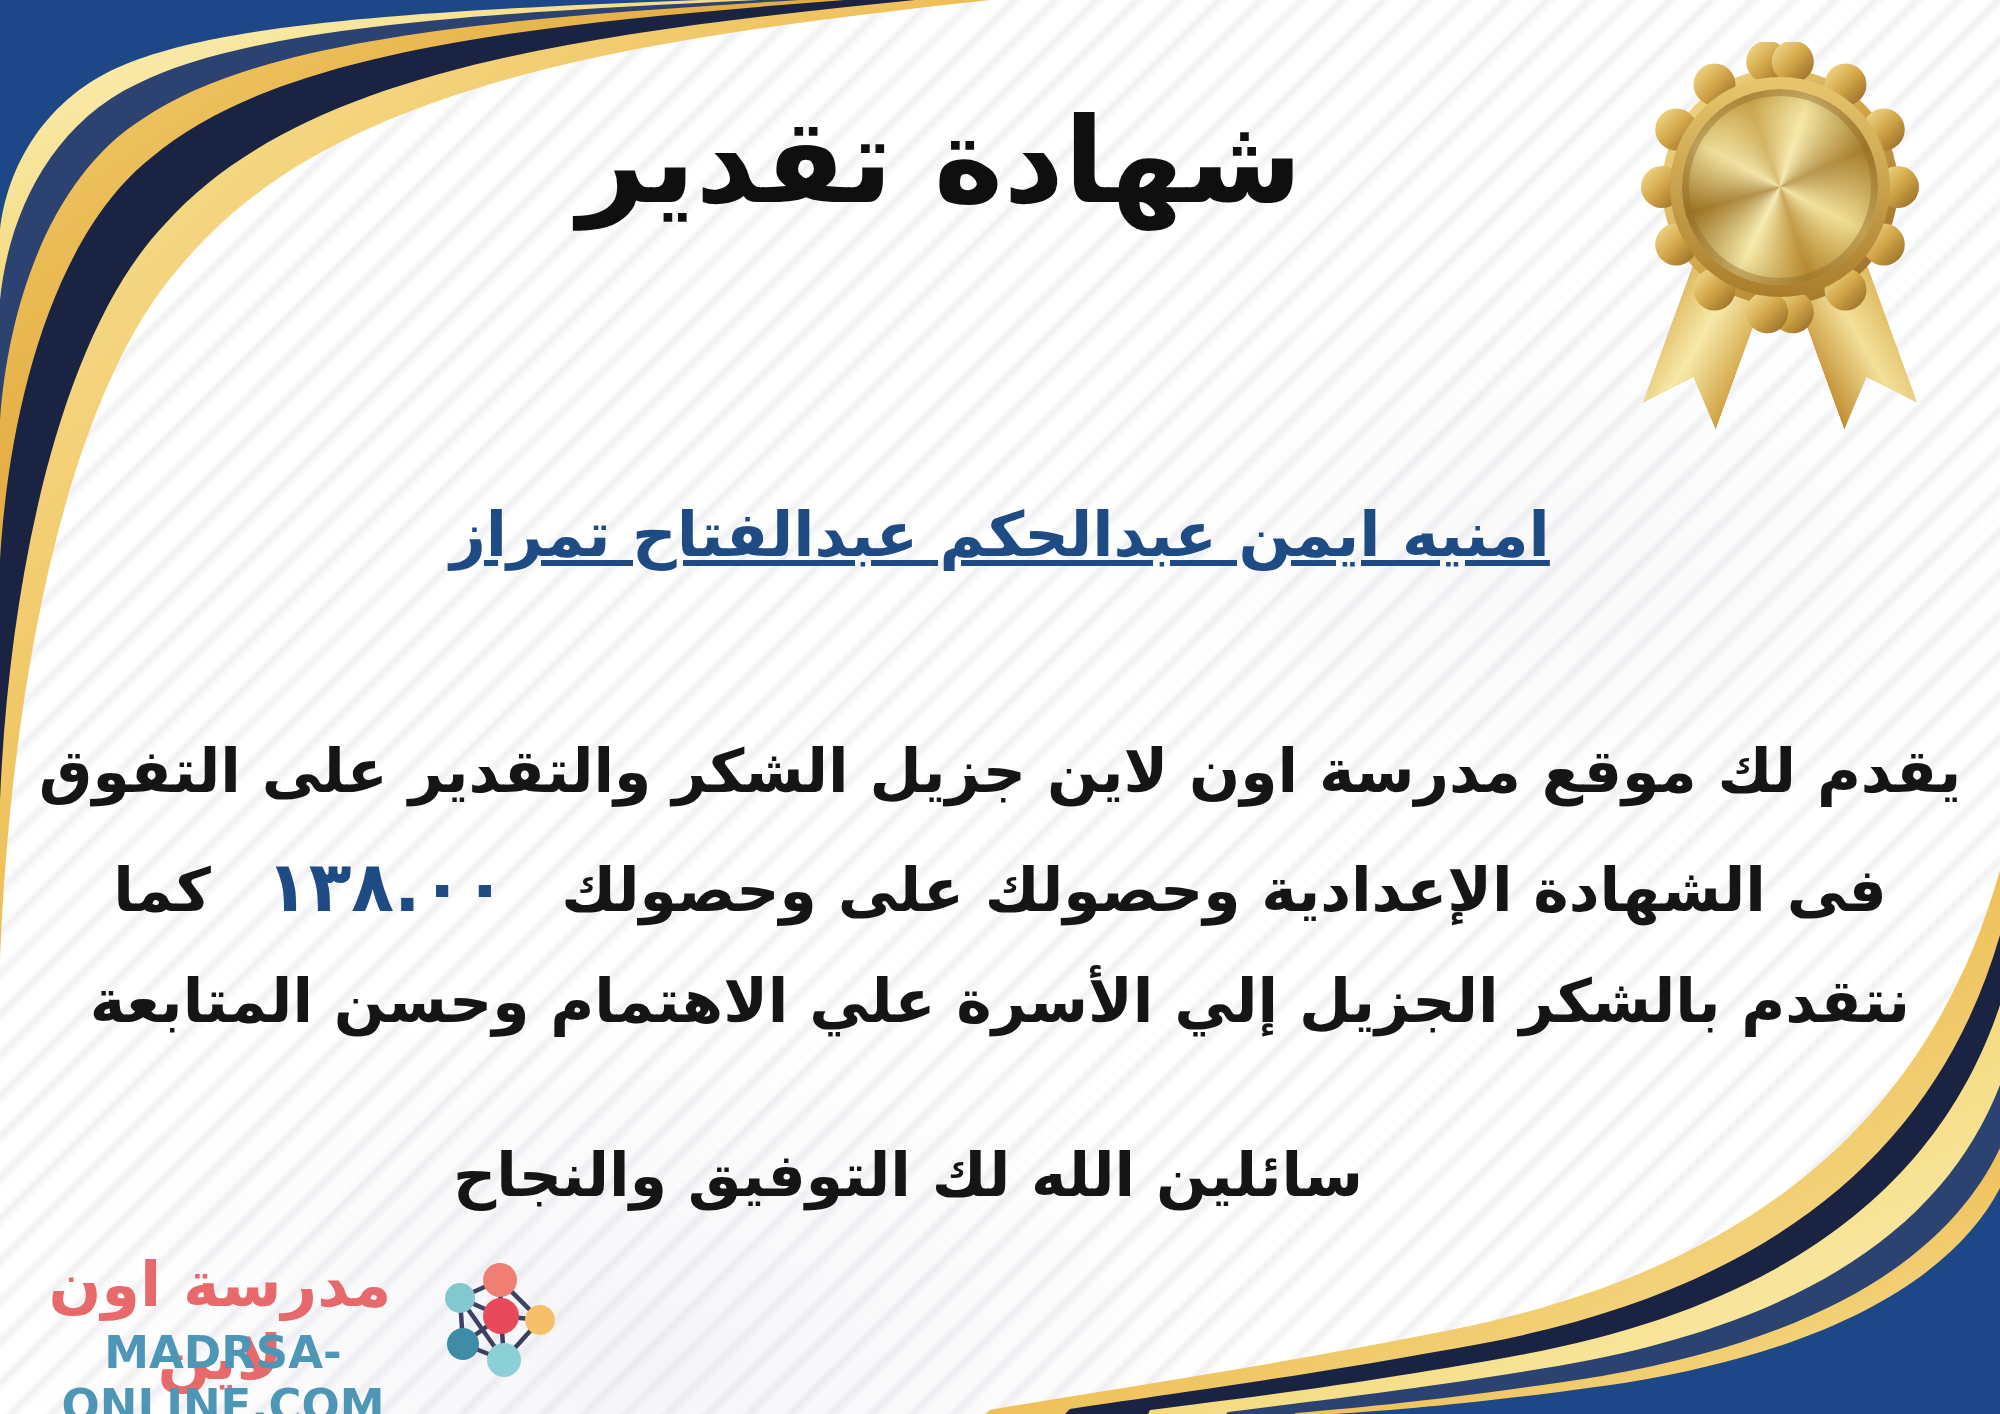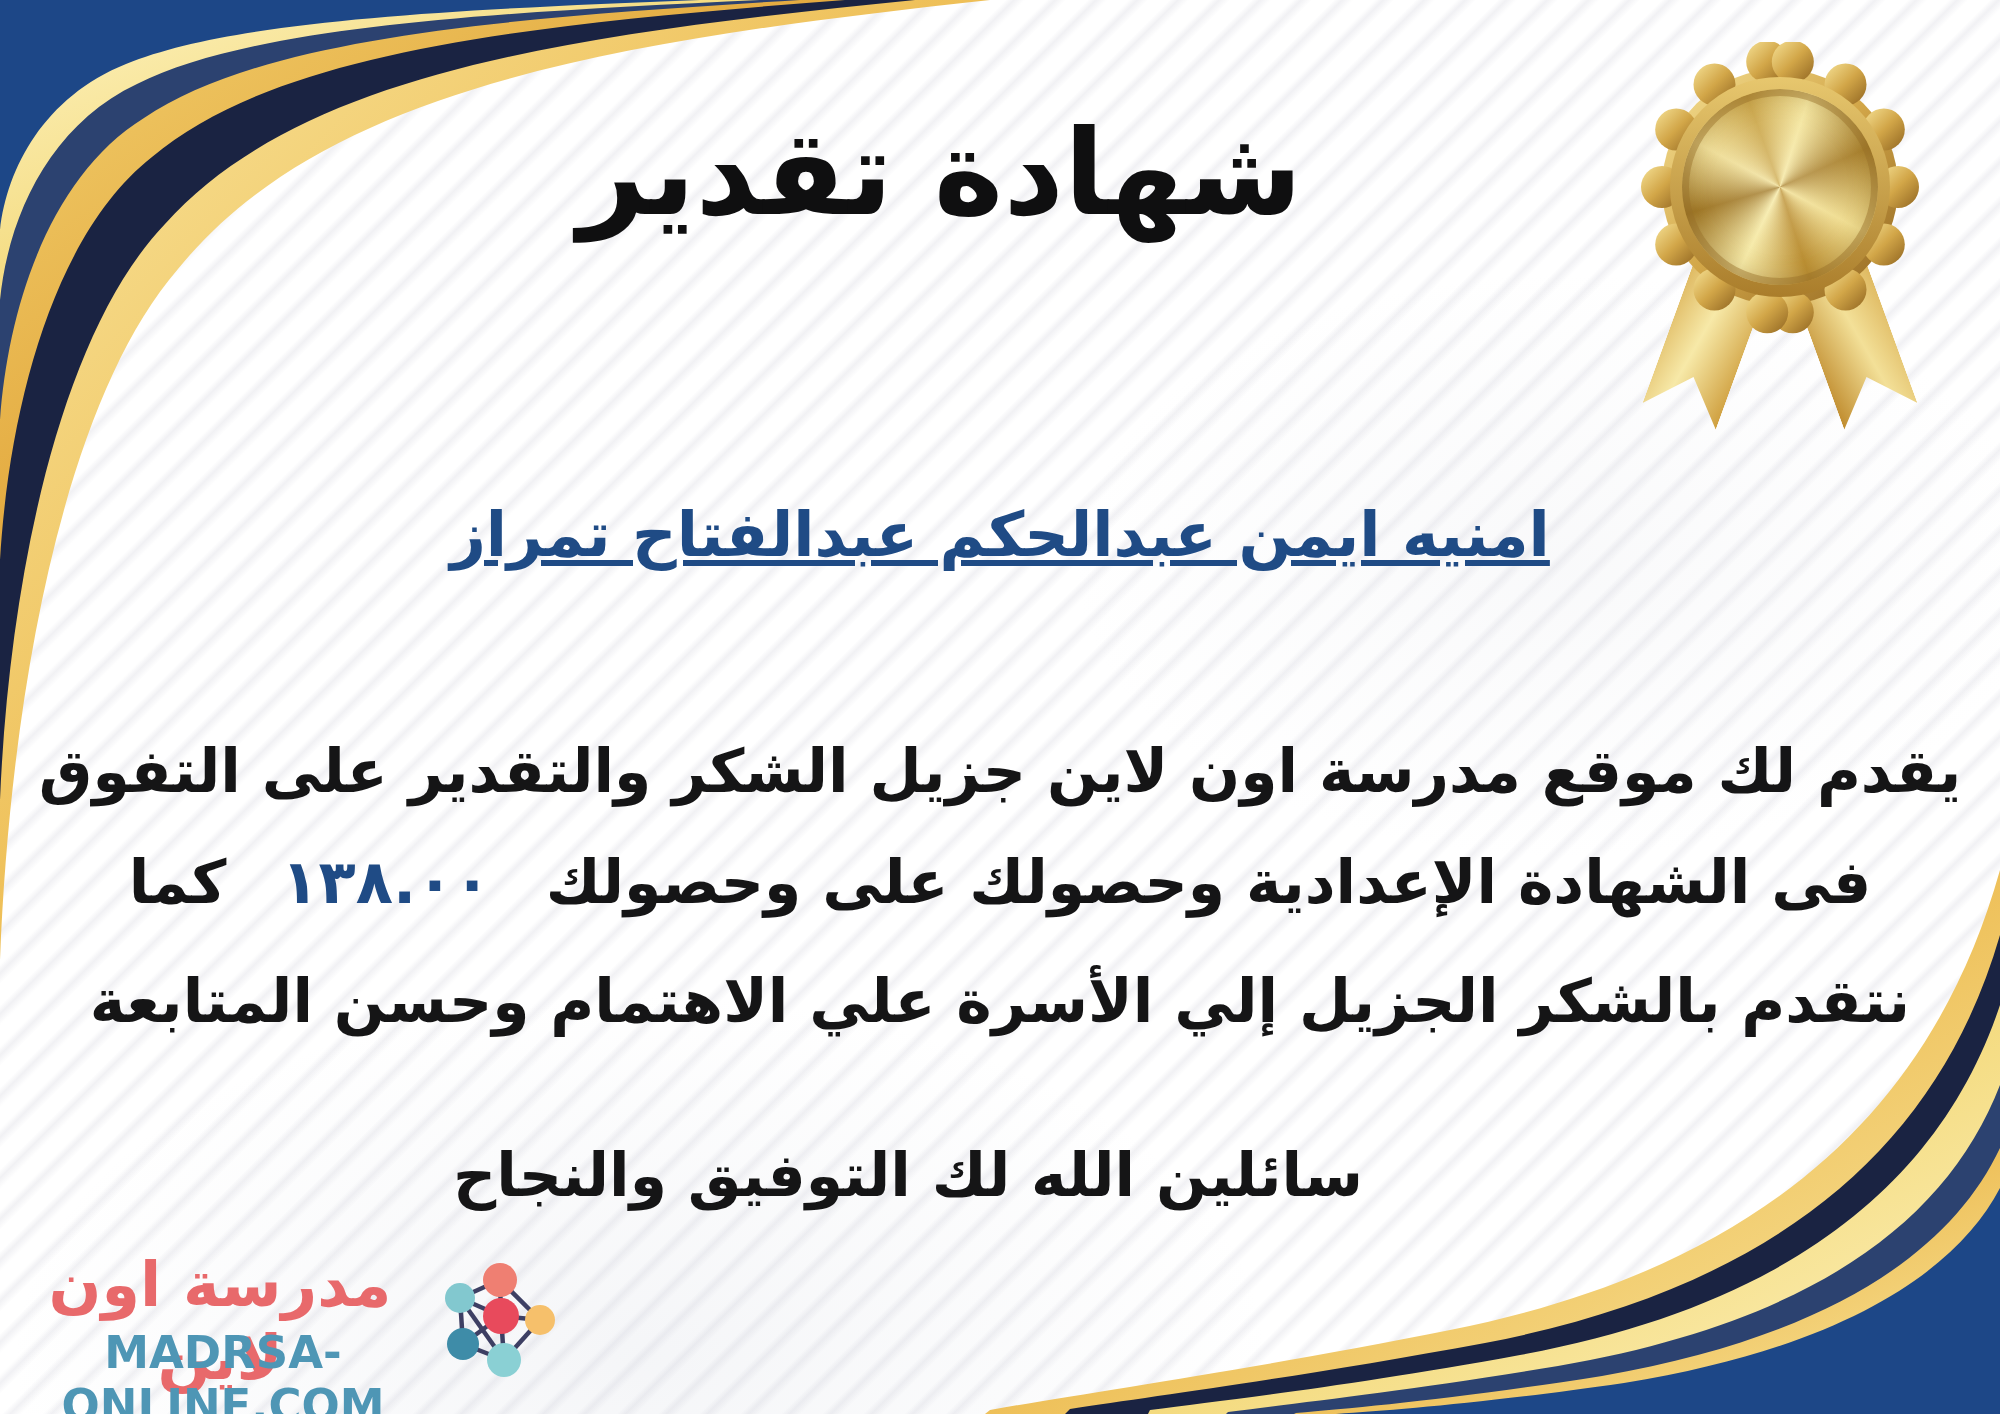--- a/index.html
+++ b/index.html
@@ -6,28 +6,28 @@
   body{background:#777;font-family:"DejaVu Sans","Liberation Sans",sans-serif;}
   .canvas{
     position:relative;width:2000px;height:1414px;margin:0 auto;overflow:hidden;
     background:
       radial-gradient(ellipse 900px 520px at 32% 96%, rgba(190,196,210,.16), transparent 70%),
       radial-gradient(ellipse 700px 420px at 78% 40%, rgba(205,208,218,.12), transparent 70%),
       repeating-linear-gradient(135deg,#ffffff 0px,#ffffff 15px,#f1f1f4 21px,#ffffff 29px);
   }
   .deco{position:absolute;inset:0;width:100%;height:100%;}
   .txt{position:absolute;direction:rtl;text-align:center;font-weight:bold;}
-  .title{left:0;width:1880px;top:92px;font-size:118px;color:#0f0f10;letter-spacing:-2px;margin-top:12px;}
+  .title{left:0;width:1880px;top:92px;font-size:118px;color:#0f0f10;letter-spacing:-2px;}
   .name{left:0;width:2000px;top:498px;font-size:62px;color:#1f4b85;text-decoration:underline;}
   .body-line{left:0;width:2000px;color:#151516;font-size:60px;}
   .l1{top:736px;}
   .l2{top:846px;}
   .l3{top:966px;}
   .closing{left:8px;width:1800px;top:1140px;color:#151516;font-size:60px;}
-  .score{font-size:61px;color:#1f4b85;margin:8px 55px;vertical-align:baseline;}
+  .score{font-size:70px;color:#1f4b85;margin:8px 55px;vertical-align:baseline;}
   
   .medal{position:absolute;left:1640px;top:42px;width:280px;height:395px;}
   .ribbon{position:absolute;top:210px;width:78px;height:175px;
     background:linear-gradient(100deg,#dcb45a,#f7e9a8 45%,#cf9f3e);
     clip-path:polygon(0 0,100% 0,100% 100%,50% 76%,0 100%);}
   .ribbon.left{left:60px;transform:rotate(20deg);transform-origin:top center;}
   .ribbon.right{left:142px;transform:rotate(-20deg);transform-origin:top center;
     background:linear-gradient(260deg,#dcb45a,#f3e098 45%,#c08c2e);}
   .medal svg{position:absolute;left:0;top:0;}
   .medal-face{position:absolute;left:42px;top:47px;width:196px;height:196px;border-radius:50%;

